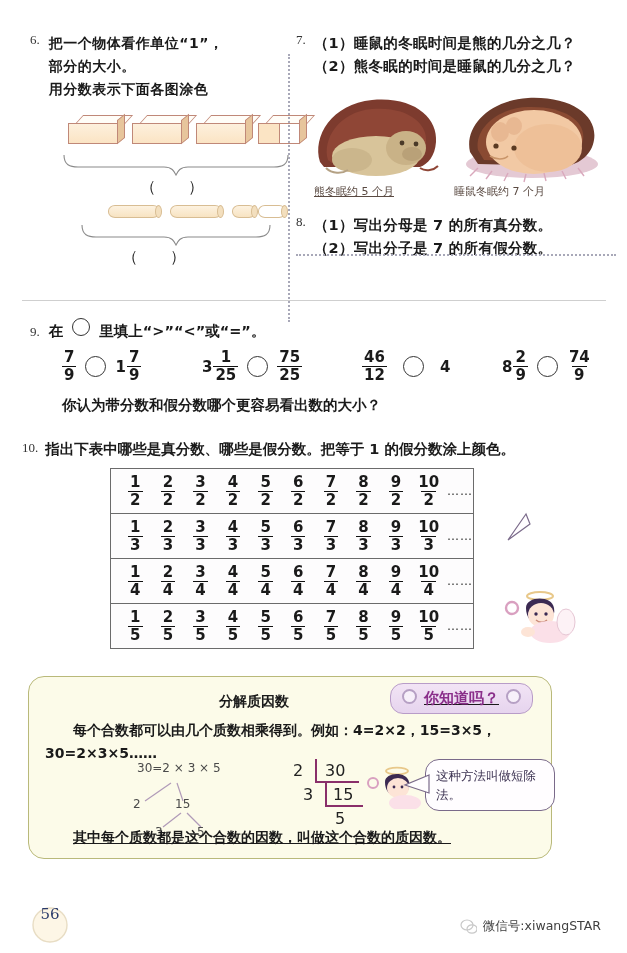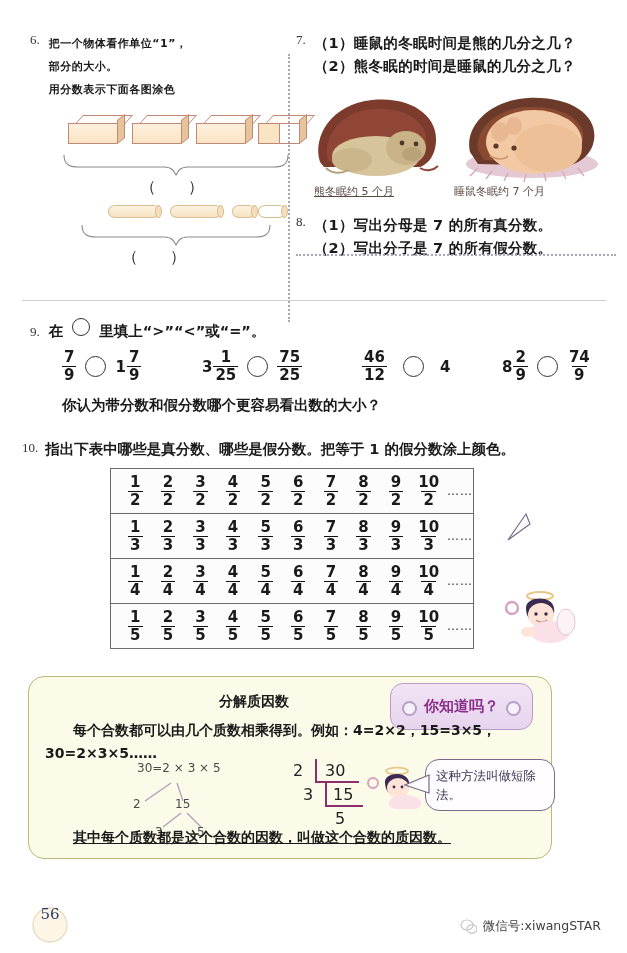--- a/index.html
+++ b/index.html
@@ -10,21 +10,21 @@
   }
   .page{position:relative;width:627px;height:953px;}
   .cn{font-family:"DejaVu Sans","Liberation Sans",sans-serif;font-weight:bold;}
 
   
   #sec-top{position:absolute;left:0;top:26px;width:627px;height:272px;}
   .q-idx{font-size:13px;color:#333;font-family:"Liberation Serif",serif;}
 
   #q6{position:absolute;left:30px;top:6px;width:250px;}
   #q6 .q6-head{display:flex;gap:9px;}
-  #q6 .q6-text{font-size:11px;line-height:23px;letter-spacing:.5px;}
+  #q6 .q6-text{font-size:14px;line-height:23px;letter-spacing:.5px;}
 
   #q7{position:absolute;left:296px;top:6px;width:325px;}
   #q7 .q7-head{display:flex;gap:8px;}
   #q7 .lines{font-size:14.5px;line-height:23px;letter-spacing:.3px;}
 
   
   #vdash{position:absolute;left:288px;top:28px;width:0;height:268px;
          border-left:2px dotted #a8a8b8;}
   
   #hdash{position:absolute;left:296px;top:228px;width:320px;height:0;
@@ -86,23 +86,23 @@
        font-family:"DejaVu Sans",sans-serif;}
 
   .bubble{position:absolute;border:1.4px solid #7a6a8a;border-radius:14px;
       background:#fffdff;padding:6px 10px;font-size:12.5px;color:#3a3050;
       font-family:"DejaVu Sans",sans-serif;}
 
   
   #infobox{position:absolute;left:28px;top:676px;width:524px;height:183px;
       border:1.8px solid #b9b97a;border-radius:16px;background:#fcfbe9;box-sizing:border-box;}
   #infobox .title{position:absolute;left:190px;top:16px;font-size:14px;}
-  #badge{position:absolute;right:18px;top:6px;display:flex;align-items:flex-end;gap:7px;
+  #badge{position:absolute;right:18px;top:6px;display:flex;align-items:flex-start;gap:7px;
       background:linear-gradient(#f2e4f5,#e6d4ee);border:1.5px solid #b89cc8;
-      border-radius:13px;padding:13px 11px;}
+      border-radius:13px;padding:5px 11px;text-decoration:underline;}
   #badge .bt{font-size:15px;font-weight:bold;color:#8a2f8a;
       font-family:"DejaVu Sans",sans-serif;}
   .ring{width:11px;height:11px;border:2px solid #b6a0c4;border-radius:50%;background:#f7f0fa;}
   #infobox .p1{position:absolute;left:16px;top:42px;width:534px;font-size:14px;
       line-height:23px;text-indent:28px;}
   #infobox .p2{position:absolute;left:16px;top:152px;width:534px;font-size:14px;
       text-indent:28px;text-decoration:underline;}
 
   #tree{position:absolute;left:96px;top:86px;width:150px;height:66px;}
   #tree .lbl{position:absolute;font-size:12px;color:#4a4a4a;font-family:"DejaVu Sans",sans-serif;}

